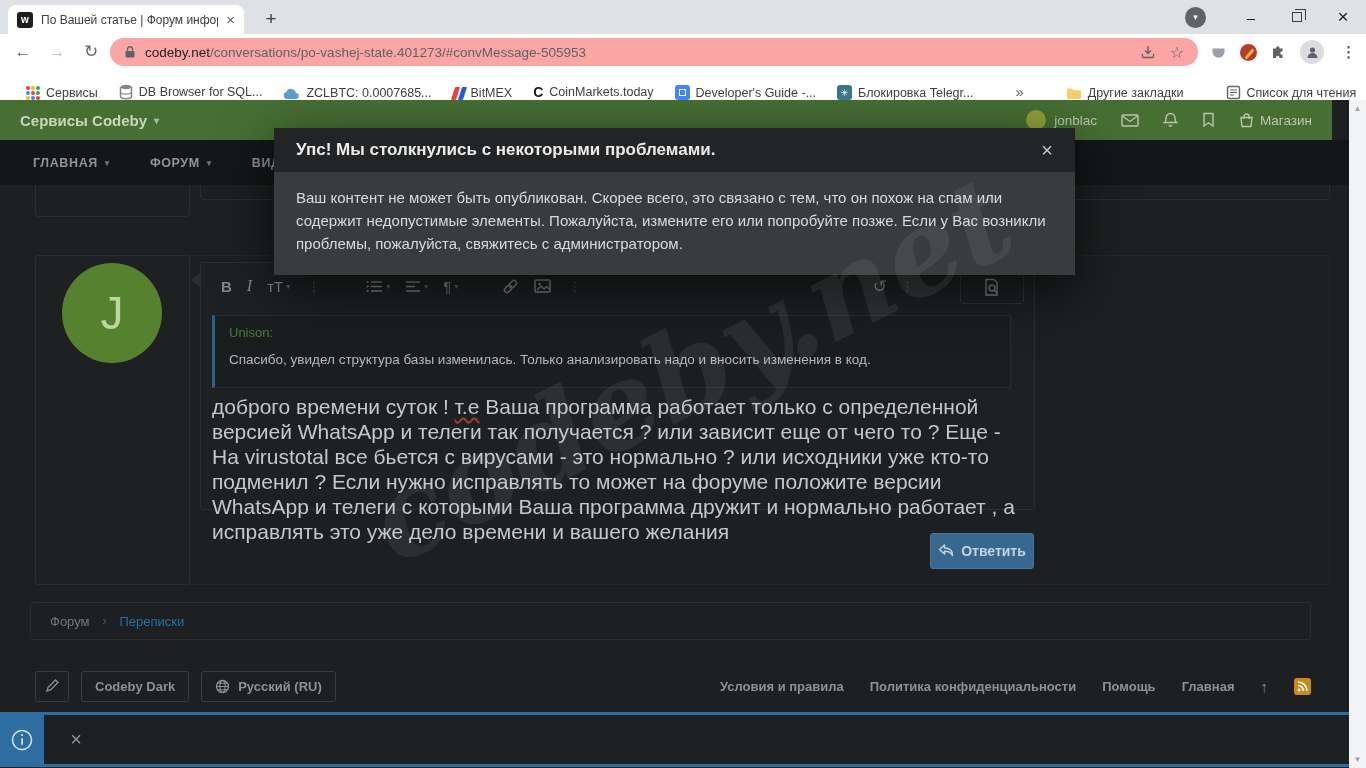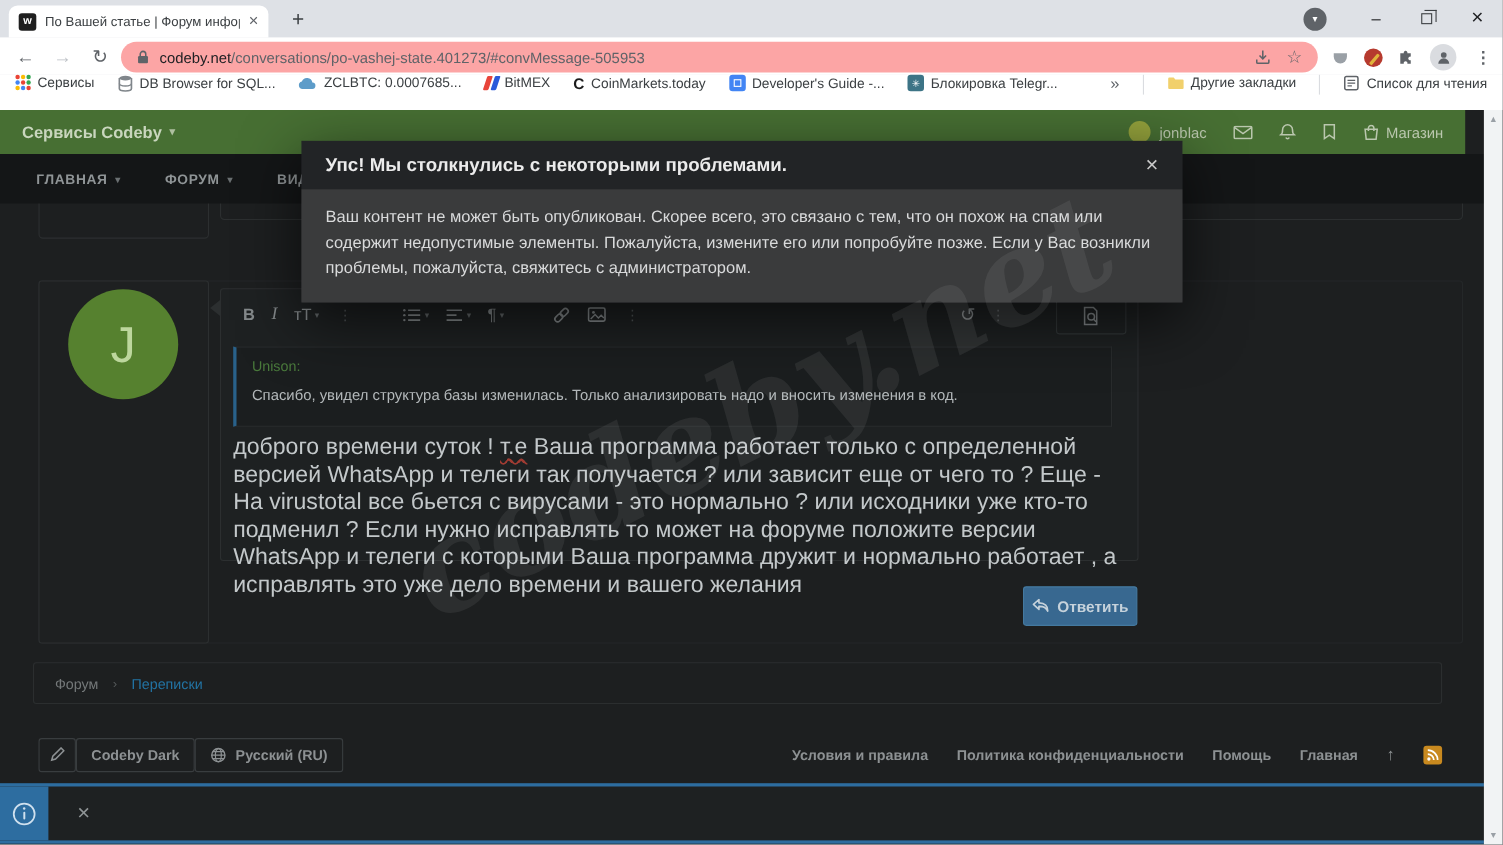--- a/index.html
+++ b/index.html
@@ -26,21 +26,21 @@
   .url-domain{color:#202124}
   .url-path{color:#5f6368}
   .pill-right{margin-left:auto;display:flex;align-items:center;gap:14px;color:#5f6368}
   .ext-row{position:absolute;right:6px;top:4px;height:28px;display:flex;align-items:center;gap:13px}
   .avatar-chrome{width:24px;height:24px;border-radius:50%;background:#dadce0;display:flex;align-items:center;justify-content:center}
   .menu-dots{color:#5f6368;font-size:15px;font-weight:bold;padding:0 4px}
   .ext-red{width:17px;height:17px;border-radius:50%;background:#b63a2e;position:relative}
   .ext-red:after{content:"";position:absolute;left:8px;top:4px;width:3px;height:12px;background:#e0b33a;transform:rotate(40deg);border-radius:1px}
 
   
-  .bookmarks{position:absolute;top:68px;left:0;width:1366px;height:32px;background:#fff;display:flex;align-items:flex-start;padding:0 14px;gap:21px;font-size:12.5px;color:#3c4043;white-space:nowrap}
+  .bookmarks{position:absolute;top:68px;left:0;width:1366px;height:32px;background:#fff;display:flex;align-items:flex-end;padding:0 26px;gap:21px;font-size:12.5px;color:#3c4043;white-space:nowrap}
   .bm{display:flex;align-items:center;gap:6px}
   .bm-spacer{flex:1}
   .bm-div{width:1px;height:18px;background:#dadce0}
   .apps-grid{display:grid;grid-template-columns:4px 4px 4px;grid-gap:1px}
   .apps-grid i{width:4px;height:4px;border-radius:50%}
   .bmx{display:flex;gap:2px}
   .bmx i{width:5px;height:13px;transform:skewX(-18deg);border-radius:1px}
   .coin-c{font-weight:bold;font-size:14px;color:#1b1b1b}
   .devg{width:15px;height:15px;background:#4285f4;border-radius:3px;display:flex;align-items:center;justify-content:center}
   .devg i{width:7px;height:7px;border:1.5px solid #fff}
@@ -91,21 +91,21 @@
   .misspell{text-decoration:underline;text-decoration-style:wavy;text-decoration-color:#a03b32;text-underline-offset:3px}
 
   .reply-btn{position:absolute;left:930px;top:433px;width:104px;height:36px;background:#386890;border:1px solid #44799f;border-radius:3px;display:flex;align-items:center;justify-content:center;gap:7px;color:#c6d2db;font-weight:bold;font-size:14px}
 
   .breadcrumb{position:absolute;left:30px;top:502px;width:1281px;height:38px;border:1px solid #2b2e2f;border-radius:3px;display:flex;align-items:center;gap:13px;padding:0 19px;font-size:13px}
   .bc-root{color:#747879}
   .bc-sep{color:#55595a;font-size:12px}
   .bc-cur{color:#2273a3}
 
   .footer{position:absolute;left:35px;top:566px;width:1276px;height:40px;display:flex;align-items:center;font-size:13px;color:#8d9193}
-  .f-btn{height:31px;border:1px solid #393d3f;border-radius:3px;padding:0 13px;display:flex;align-items:center;gap:8px;font-weight:bold;color:#8d9193}
+  .f-btn{height:31px;border:1px solid #393d3f;border-radius:3px;padding:0 13px;display:flex;align-items:center;gap:8px;margin-right:12px;font-weight:bold;color:#8d9193}
   .f-right{margin-left:auto;display:flex;align-items:center;gap:26px;font-weight:bold}
   .f-up{font-size:15px;color:#8d9193}
   .rss{width:17px;height:17px;background:#c8891f;border-radius:3px;display:flex;align-items:center;justify-content:center}
 
   .push{position:absolute;left:0;top:612px;width:1349px;height:55px;background:#1e2122;border-top:3px solid #2d6da0;border-bottom:3px solid #2d6da0;display:flex;align-items:center;z-index:8}
   .push-info{width:44px;height:100%;background:#2d6da0;display:flex;align-items:center;justify-content:center}
   .push-text{flex:1;text-align:center;font-size:15px;color:#b2b7b9}
   .push-close{width:64px;text-align:center;color:#8f9496;font-size:20px}
 
   .modal{position:absolute;left:274px;top:28px;width:801px;border-radius:2px;box-shadow:0 16px 55px rgba(0,0,0,.65);z-index:5}

